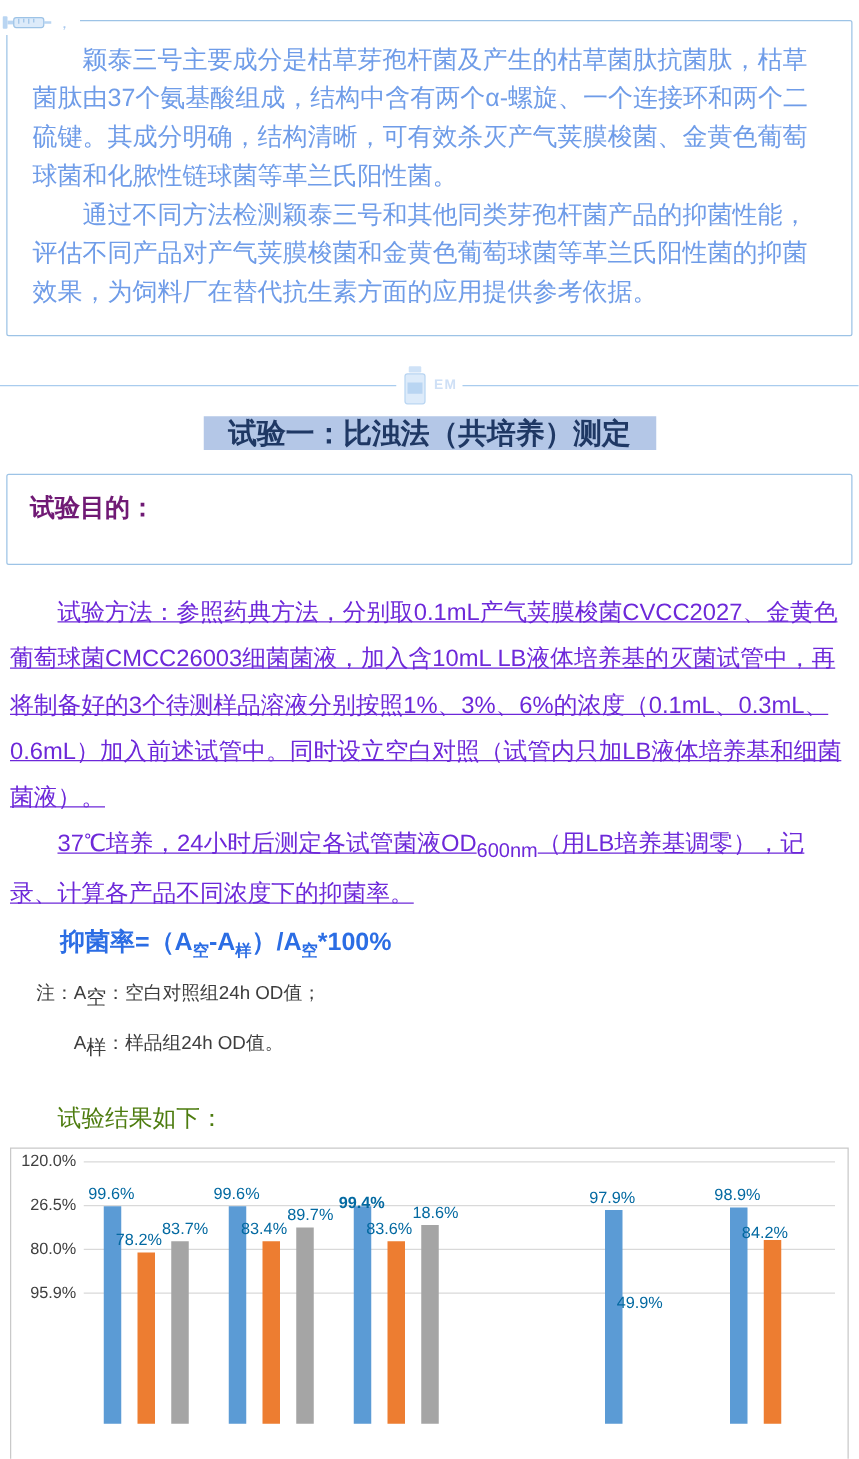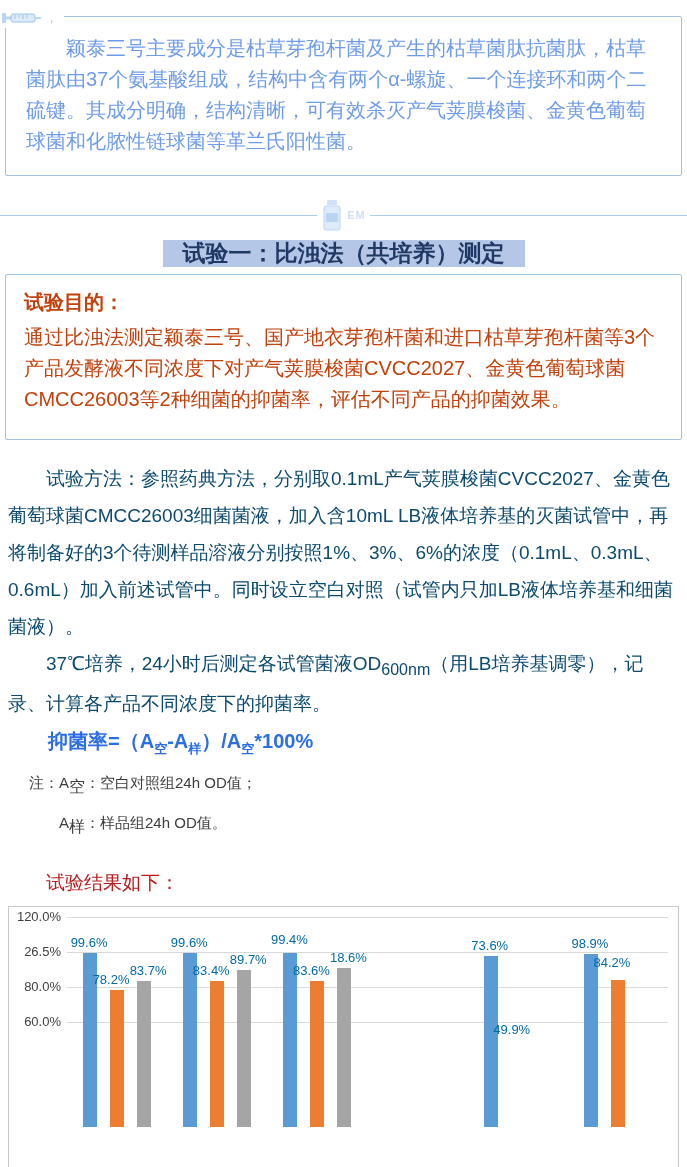--- a/index.html
+++ b/index.html
@@ -47,54 +47,55 @@
     font-size:23px; font-weight:bold;
     color:#1f3864;
     line-height:1.55;
     font-family:"Liberation Serif", serif;
   }
   .section-title .hl { background:#b4c7e7; padding:1px 20px; }
   .section-title .row2 { display:inline-block; margin-top:4px; }
 
   
   .purpose-box {
-    margin:2px 5px 0 5px;
+    margin:14px 5px 0 5px;
     border:1px solid #9dc3e6;
     border-radius:2px;
     padding:12px 8px 24px 18px;
-    color:#c2410c;
+    color:#701a75;
     font-size:20px;
     line-height:1.55;
   }
   .purpose-heading { font-weight:bold; margin-bottom:4px; }
 
   
   .body-text {
     margin:20px 8px 0 8px;
     font-size:19px;
     line-height:1.95;
-    color:#0c4a6e;
+    color:#6d28d9;
+    text-decoration:underline;
   }
   .body-text p { text-indent:2em; }
   sub { font-size:16px; }
 
   .formula {
     margin:6px 8px 0 8px;
     text-indent:2em;
     font-size:20px;
     font-weight:bold;
     color:#2b6de4;
   }
   .formula sub { font-size:13px; font-weight:bold; }
 
   .notes { margin:12px 8px 0 8px; font-size:15px; color:#3d3d3d; line-height:1.7; }
   .notes .note-line1 { text-indent:1.4em; }
   .notes .note-line2 { text-indent:3.4em; margin-top:10px; }
 
-  .results-intro { margin:30px 8px 0 8px; font-size:19px; text-indent:2em; color:#b91c1c; }
+  .results-intro { margin:30px 8px 0 8px; font-size:19px; text-indent:2em; color:#4d7c0f; }
 
   
   .chart-box {
     position:relative;
     margin:10px 8px 0 8px;
     height:308px;
     border:1px solid #c9c9c9;
     background:#ffffff;
   }
   .y-axis { position:absolute; left:4px; top:10px; width:50px; height:210px; }
@@ -121,40 +122,40 @@
         <rect x="9" y="3" width="24" height="8" rx="2" fill="#ddebfa" stroke="#9dc3e6" stroke-width="1"></rect>
         <line x1="13" y1="4" x2="13" y2="8" stroke="#9dc3e6" stroke-width="1"></line>
         <line x1="17" y1="4" x2="17" y2="7" stroke="#9dc3e6" stroke-width="1"></line>
         <line x1="21" y1="4" x2="21" y2="8" stroke="#9dc3e6" stroke-width="1"></line>
         <line x1="25" y1="4" x2="25" y2="7" stroke="#9dc3e6" stroke-width="1"></line>
         <rect x="33" y="6" width="6" height="2" fill="#b9d5f2"></rect>
       </svg>
       <span>，</span>
     </div>
     <p>颖泰三号主要成分是枯草芽孢杆菌及产生的枯草菌肽抗菌肽，枯草菌肽由37个氨基酸组成，结构中含有两个α-螺旋、一个连接环和两个二硫键。其成分明确，结构清晰，可有效杀灭产气荚膜梭菌、金黄色葡萄球菌和化脓性链球菌等革兰氏阳性菌。</p>
+    <p>通过不同方法检测颖泰三号和其他同类芽孢杆菌产品的抑菌性能，评估不同产品对产气荚膜梭菌和金黄色葡萄球菌等革兰氏阳性菌的抑菌效果，为饲料厂在替代抗生素方面的应用提供参考依据。</p>
   </div>
 
   <div class="section-divider">
     <div class="line"></div>
     <svg width="22" height="32" viewBox="0 0 22 32">
       <rect x="6" y="1" width="10" height="5" rx="1" fill="#cfe2f7"></rect>
       <rect x="3" y="7" width="16" height="24" rx="2" fill="#ddebfa" stroke="#b9d5f2" stroke-width="1"></rect>
       <rect x="5" y="14" width="12" height="9" fill="#b9d5f2"></rect>
     </svg>
     <span class="em-label">EM</span>
     <div class="line"></div>
   </div>
 
   <div class="section-title">
     <span class="hl">试验一：比浊法（共培养）测定</span><br>
   </div>
 
   <div class="purpose-box">
     <div class="purpose-heading">试验目的：</div>
-    <div>通过比浊法测定颖泰三号、国产地衣芽孢杆菌和进口枯草芽孢杆菌等3个产品发酵液不同浓度下对产气荚膜梭菌CVCC2027、金黄色葡萄球菌CMCC26003等2种细菌的抑菌率，评估不同产品的抑菌效果。</div>
   </div>
 
   <div class="body-text">
     <p>试验方法：参照药典方法，分别取0.1mL产气荚膜梭菌CVCC2027、金黄色葡萄球菌CMCC26003细菌菌液，加入含10mL LB液体培养基的灭菌试管中，再将制备好的3个待测样品溶液分别按照1%、3%、6%的浓度（0.1mL、0.3mL、0.6mL）加入前述试管中。同时设立空白对照（试管内只加LB液体培养基和细菌菌液）。</p>
     <p><span>37℃培养，24小时后测定各试管菌液OD</span><sub>600nm</sub><span>（用LB培养基调零），记录、计算各产品不同浓度下的抑菌率。</span></p>
   </div>
 
   <div class="formula"><span>抑菌率=（A</span><sub>空</sub><span>-A</span><sub>样</sub><span>）/A</span><sub>空</sub><span>*100%</span></div>
 
   <div class="notes">
@@ -162,21 +163,21 @@
     <div class="note-line2"><span>A</span><sub>样</sub><span>：样品组24h OD值。</span></div>
   </div>
 
   <div class="results-intro">试验结果如下：</div>
 
   <div class="chart-box">
     <div class="y-axis" id="y-axis">
         <div class="ytick" style="top: -8px;">120.0%</div>
         <div class="ytick" style="top: 27px;">26.5%</div>
         <div class="ytick" style="top: 62px;">80.0%</div>
-        <div class="ytick" style="top: 97px;">60.0%</div>
+        <div class="ytick" style="top: 97px;">95.9%</div>
       </div>
     <div class="plot-area" id="plot-area">
         <div class="gridline" style="top: 105px;"></div>
         <div class="gridline" style="top: 70px;"></div>
         <div class="gridline" style="top: 35px;"></div>
         <div class="gridline" style="top: 0px;"></div>
       <div class="bars-row" id="bars-row">
           <div class="half">
             <div class="cat-cell">
               <div class="bar-wrap">
@@ -202,21 +203,21 @@
                 <div class="dlabel" style="bottom: 148.95px; transform: translateX(calc(-50% - 6px));">83.4%</div>
               </div>
               <div class="bar-wrap">
                 <div class="bar" style="height: 156.975px; background: rgb(165, 165, 165);"></div>
                 <div class="dlabel" style="bottom: 159.975px; transform: translateX(calc(-50% + 4px));">89.7%</div>
               </div>
             </div>
             <div class="cat-cell">
               <div class="bar-wrap">
                 <div class="bar" style="height: 173.95px; background: rgb(91, 155, 213);"></div>
-                <div class="dlabel" style="bottom: 180px; transform: translateX(calc(-50% - 1px));">99.4%</div>
+                <div class="dlabel" style="bottom: 170px; transform: translateX(calc(-50% - 1px)); font-weight: bold;">99.4%</div>
               </div>
               <div class="bar-wrap">
                 <div class="bar" style="height: 146.3px; background: rgb(237, 125, 49);"></div>
                 <div class="dlabel" style="bottom: 149.3px; transform: translateX(calc(-50% - 6px));">83.6%</div>
               </div>
               <div class="bar-wrap">
                 <div class="bar" style="height: 159.6px; background: rgb(165, 165, 165);"></div>
                 <div class="dlabel" style="bottom: 162.6px; transform: translateX(calc(-50% + 4px));">18.6%</div>
               </div>
             </div>
@@ -225,37 +226,37 @@
             <div class="cat-cell">
               <div class="bar-wrap"></div>
               <div class="bar-wrap"></div>
               <div class="bar-wrap">
                 <div class="bar" style="height: 0px; background: rgb(165, 165, 165);"></div>
               </div>
             </div>
             <div class="cat-cell">
               <div class="bar-wrap">
                 <div class="bar" style="height: 171.325px; background: rgb(91, 155, 213);"></div>
-                <div class="dlabel" style="bottom: 174.325px; transform: translateX(calc(-50% - 1px));">73.6%</div>
+                <div class="dlabel" style="bottom: 174.325px; transform: translateX(calc(-50% - 1px));">97.9%</div>
               </div>
               <div class="bar-wrap">
                 <div class="dlabel" style="bottom: 90.325px; transform: translateX(calc(-50% - 6px));">49.9%</div>
               </div>
               <div class="bar-wrap">
                 <div class="bar" style="height: 0px; background: rgb(165, 165, 165);"></div>
               </div>
             </div>
             <div class="cat-cell">
               <div class="bar-wrap">
                 <div class="bar" style="height: 173.075px; background: rgb(91, 155, 213);"></div>
                 <div class="dlabel" style="bottom: 176.075px; transform: translateX(calc(-50% - 1px));">98.9%</div>
               </div>
               <div class="bar-wrap">
                 <div class="bar" style="height: 147.35px; background: rgb(237, 125, 49);"></div>
-                <div class="dlabel" style="bottom: 157px; transform: translateX(calc(-50% - 6px));">84.2%</div>
+                <div class="dlabel" style="bottom: 146px; transform: translateX(calc(-50% - 6px));">84.2%</div>
               </div>
               <div class="bar-wrap">
                 <div class="bar" style="height: 0px; background: rgb(165, 165, 165);"></div>
               </div>
             </div>
           </div>
         </div>
     </div>
 
   </div>

